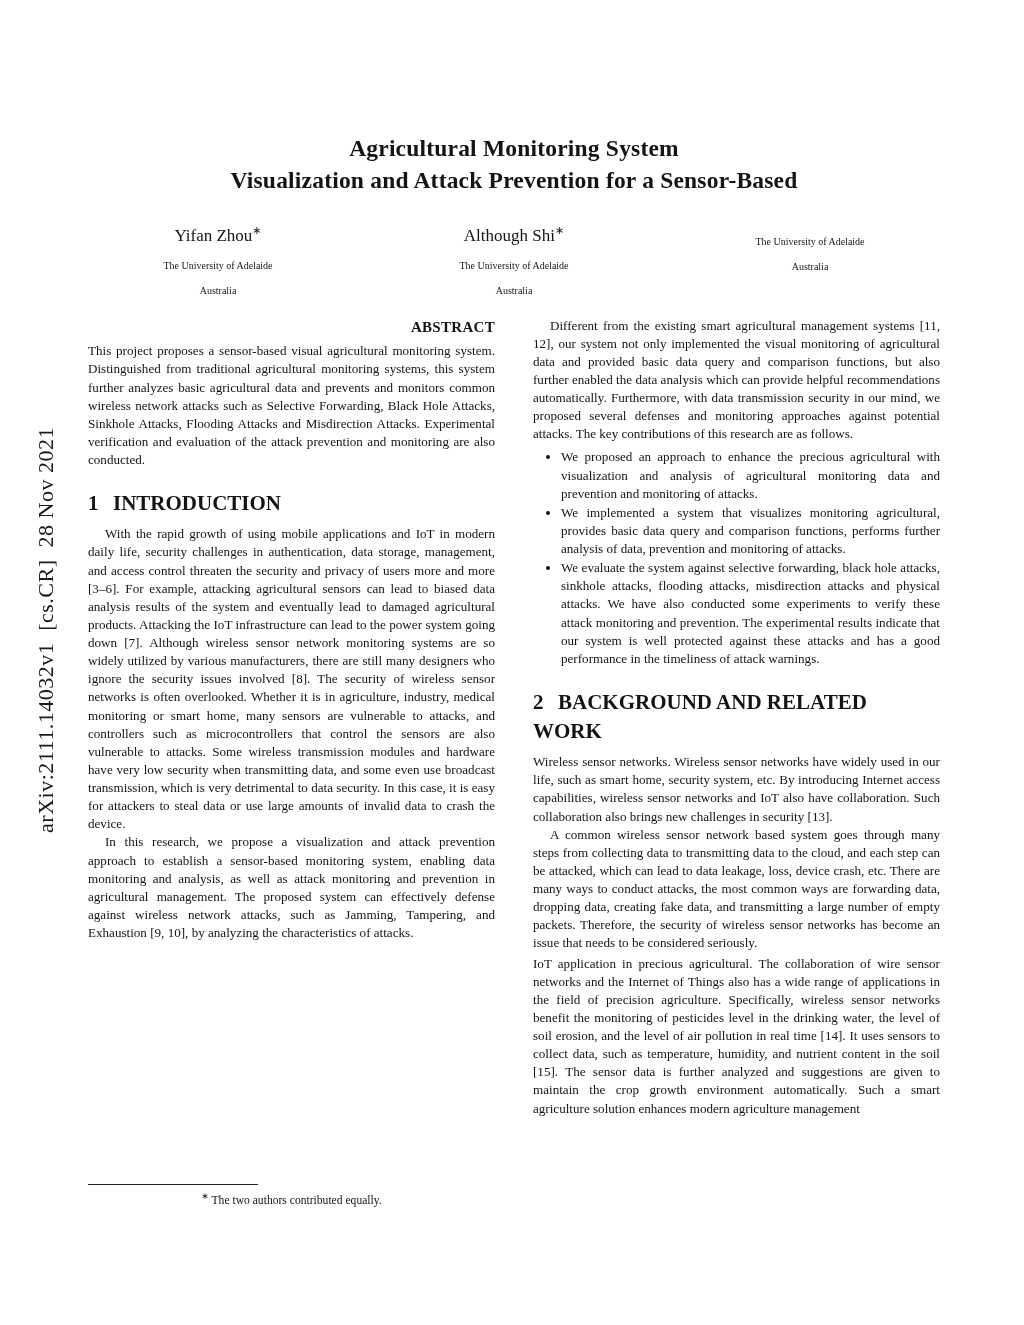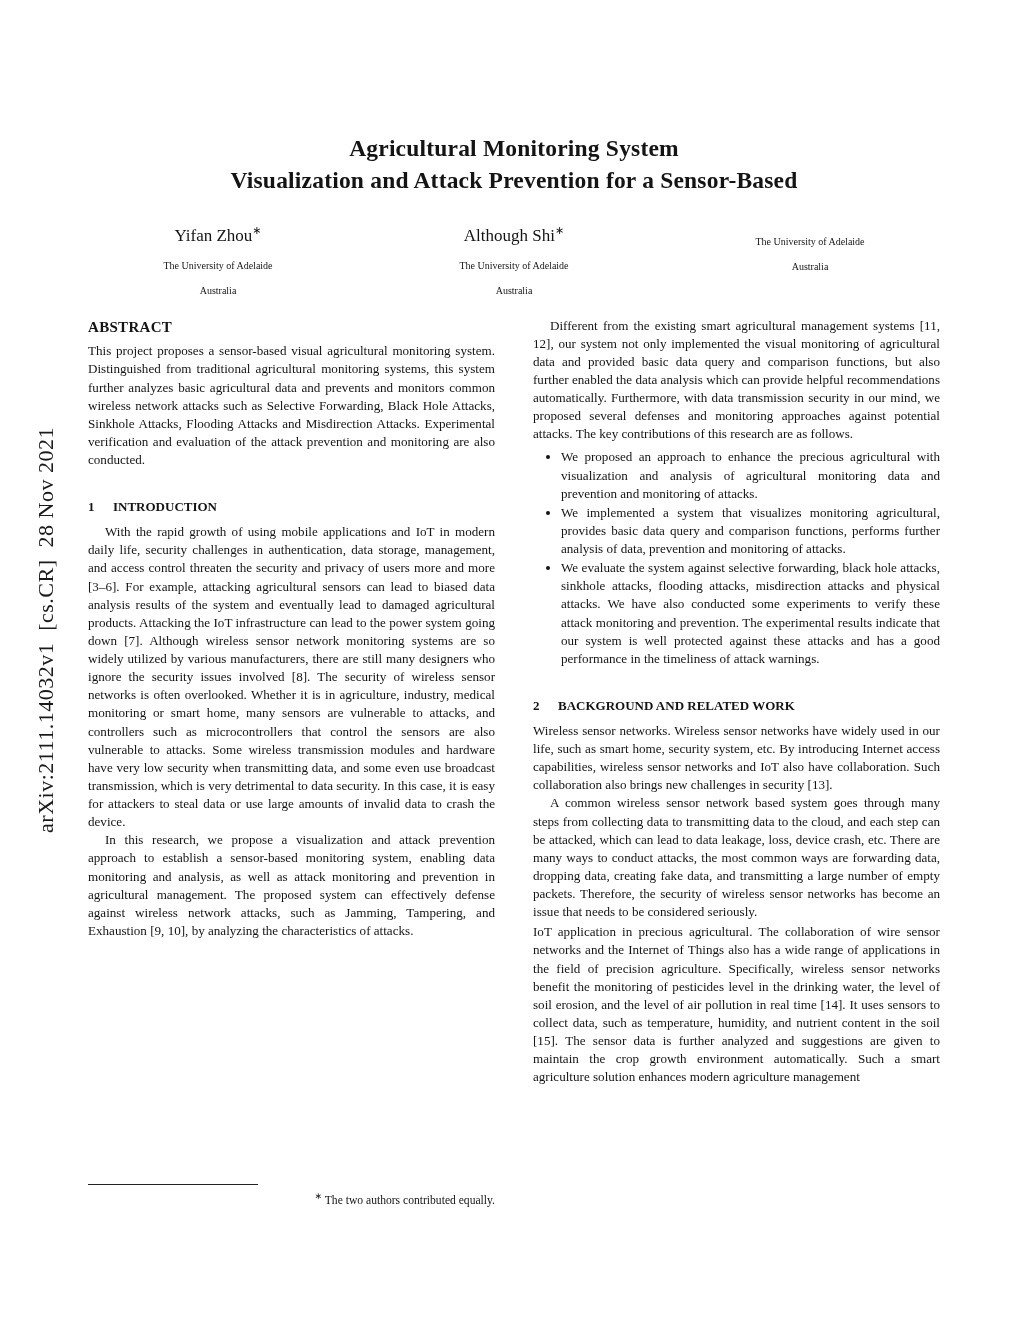--- a/index.html
+++ b/index.html
@@ -50,44 +50,44 @@
     width:407px;
     font-size:13.1px;
     line-height:1.385;
     text-align:justify;
     hyphens:auto;
   }
   .col-left { display:flex; flex-direction:column; min-height:892px; }
 
   h2.abstract-heading {
     font-size:15px; font-weight:bold; letter-spacing:0.3px;
-    margin-bottom:5px; text-align:left;
+    margin-bottom:5px; text-align:right;
   }
   h2.section-heading {
-    font-size:13px; font-weight:bold;
-    margin-top:29px; margin-bottom:7px; text-align:left;
+    font-size:21px; font-weight:bold;
+    margin-top:20px; margin-bottom:7px; text-align:left;
   }
   .secnum { display:inline-block; min-width:25px; }
 
   p { margin:0; }
   p.indent { text-indent:17px; }
   p.space-above { margin-top:2px; }
 
   ul.bullets {
     list-style:disc outside;
     padding-left:28px;
     margin:5px 0 4px 0;
   }
   ul.bullets li { margin-bottom:1px; text-align:justify; }
 
   .runin-lead { font-weight:normal; }
 
   .footnote { margin-top:auto; padding-top:14px; }
   .footnote-rule { width:170px; border-top:1px solid #222; margin-bottom:5px; }
-  .footnote-text { font-size:11.6px; text-align:right; }
+  .footnote-text { font-size:11.6px; text-align:center; }
   .footnote-text sup { font-size:9px; }
 </style>
 </head>
 <body>
 
 <div class="page">
 
   <div class="arxiv-text">arXiv:2111.14032v1  [cs.CR]  28 Nov 2021</div>
 
   <div class="content">

